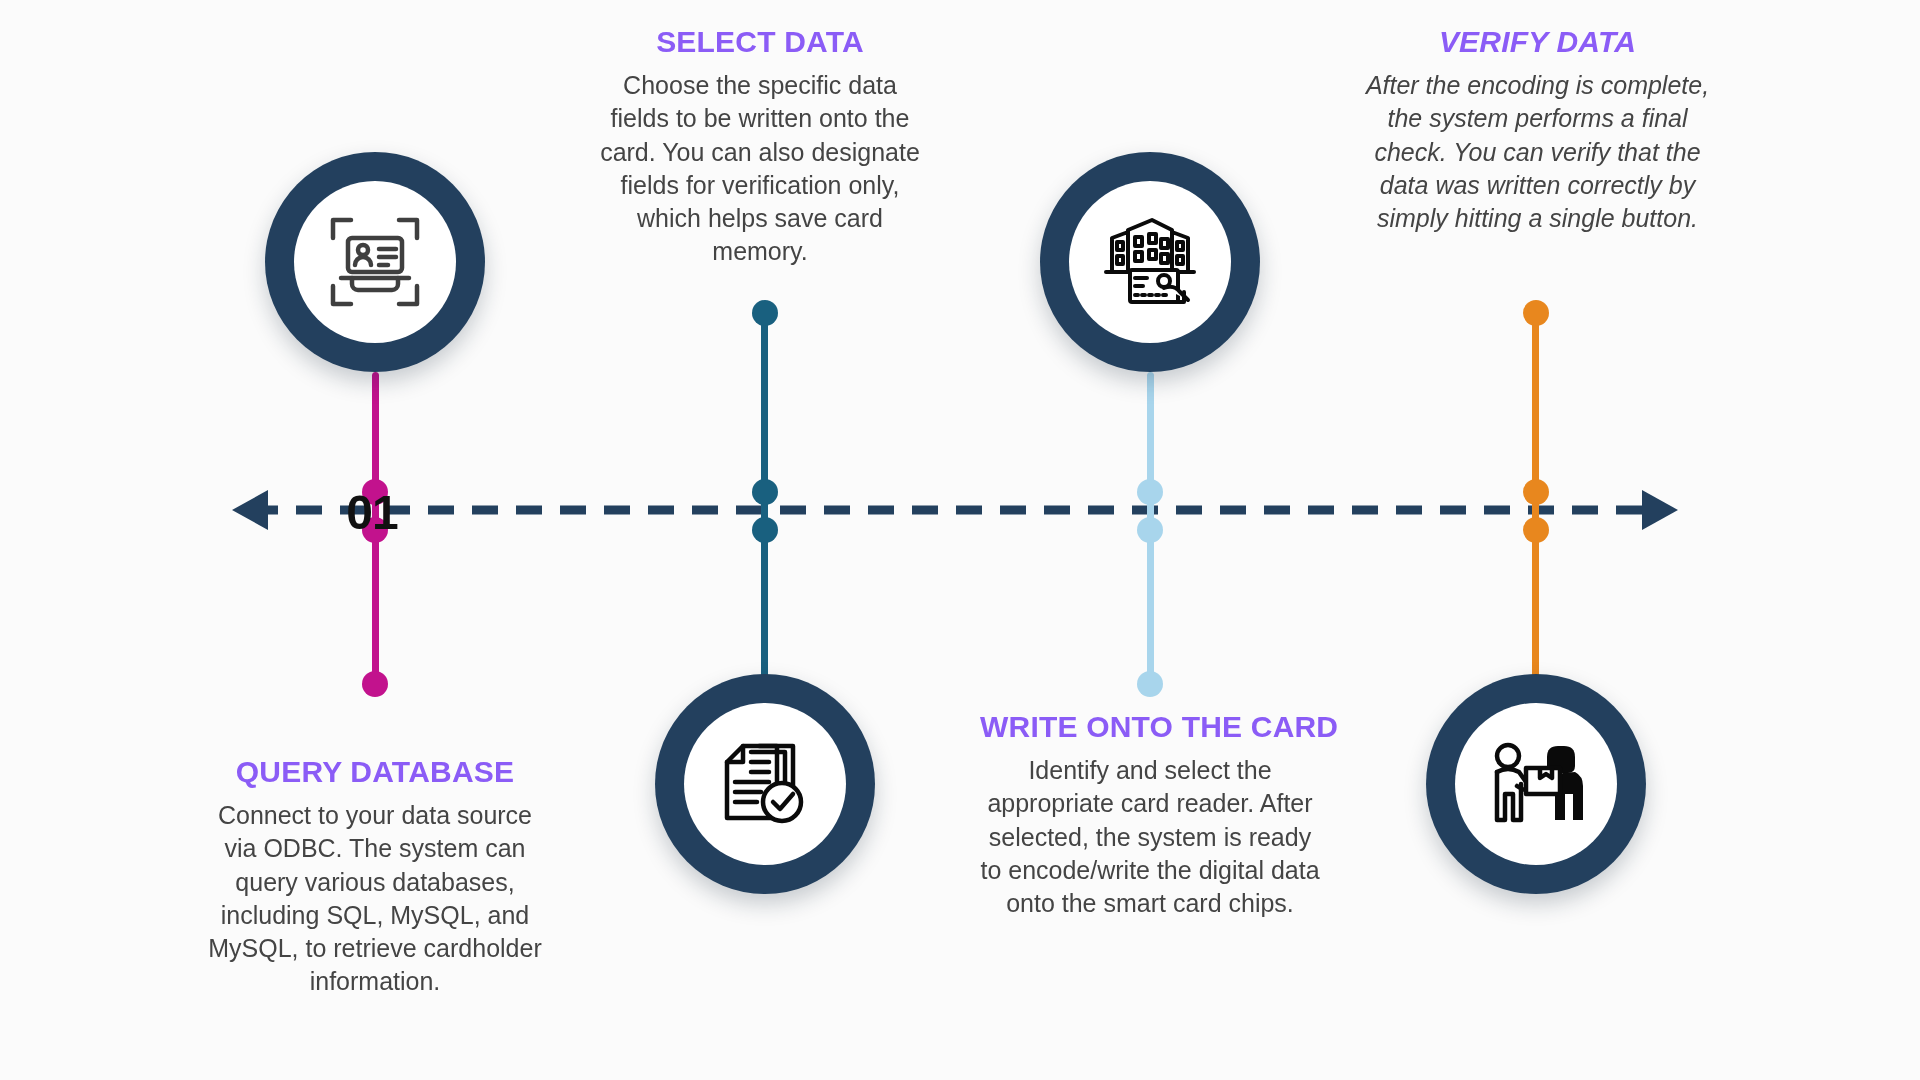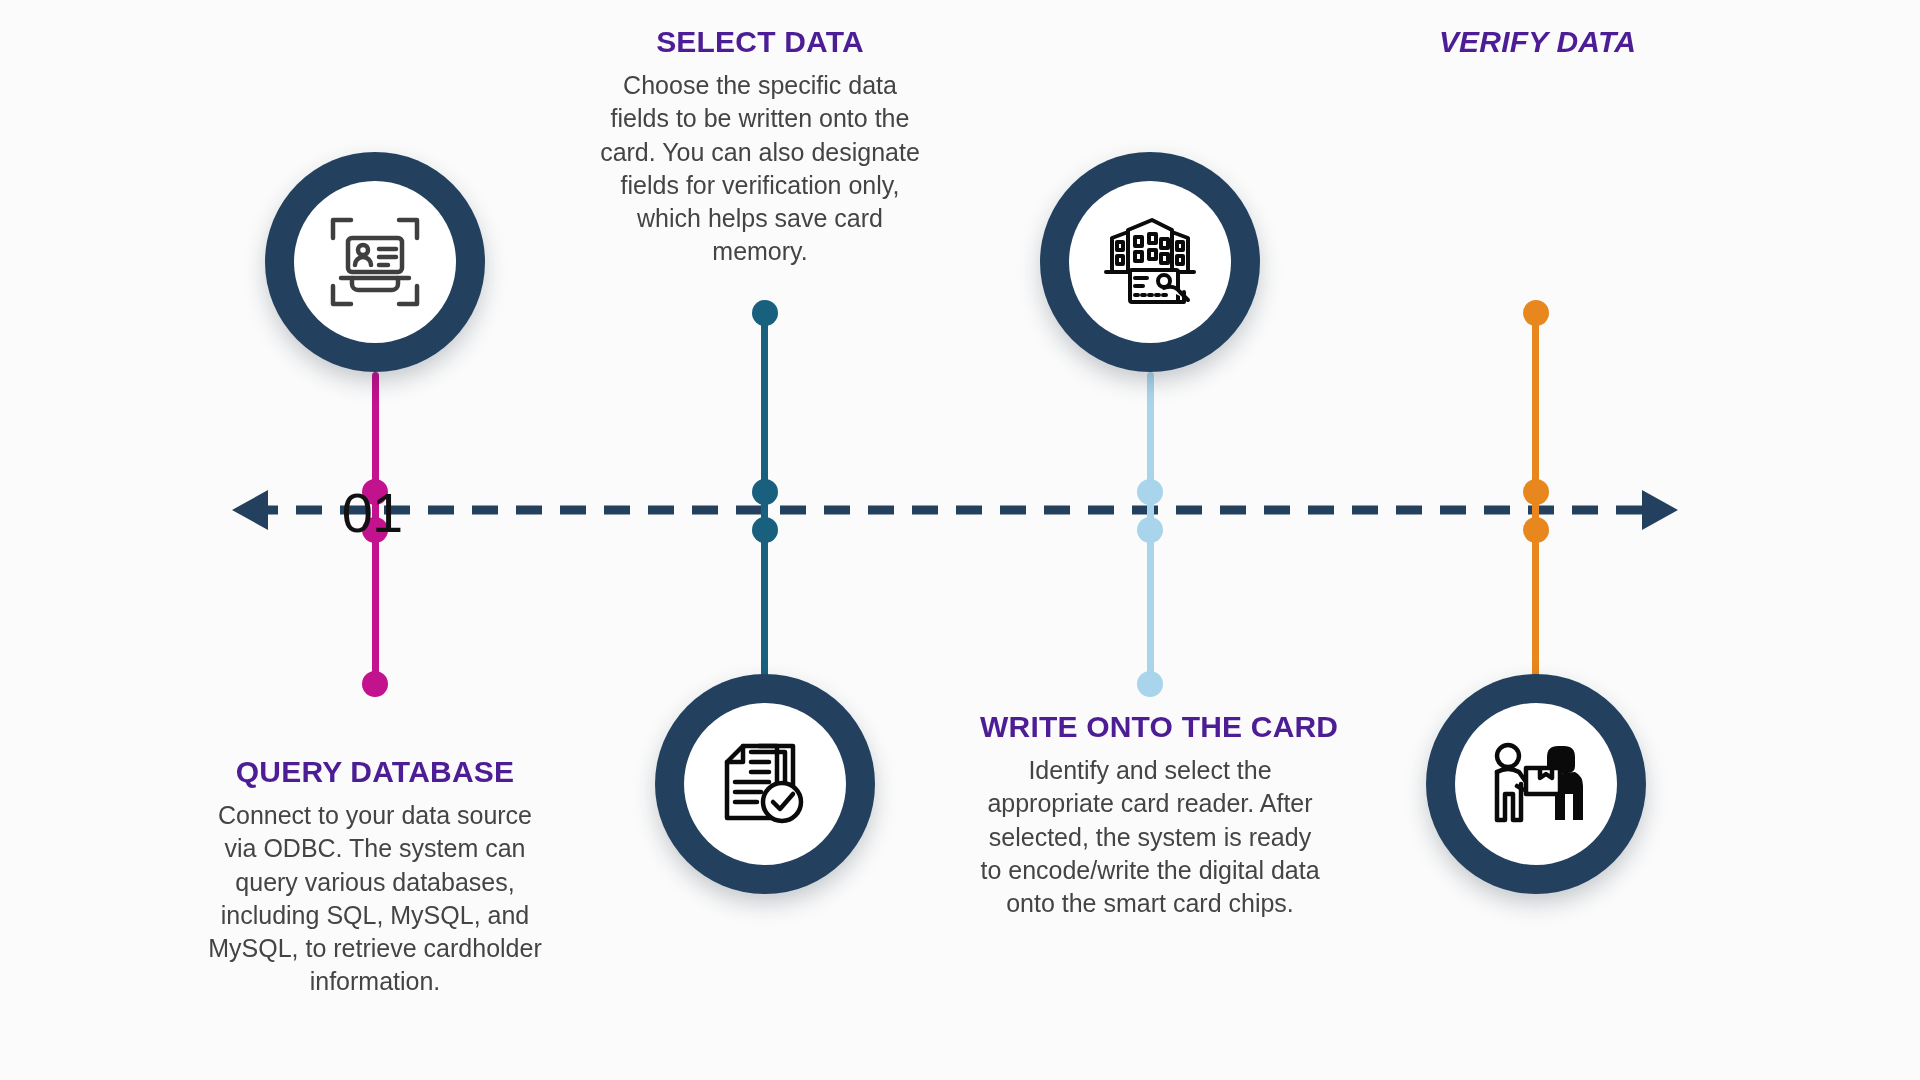--- a/index.html
+++ b/index.html
@@ -63,38 +63,38 @@
   .icon-inner svg { display: block; }
 
   
   .block {
     position: absolute;
     text-align: center;
   }
   .block-title {
     font-size: 30px;
     font-weight: bold;
-    color: #4c1d95;
+    color: #8b5cf6;
     letter-spacing: 0.2px;
     margin: 0 0 10px 0;
     white-space: nowrap;
   }
   .block-body {
     font-size: 25px;
     line-height: 1.33;
     color: #444444;
     margin: 0;
     text-align: center;
   }
 
   
   .step-number {
     position: absolute;
-    font-size: 56px;
-    font-weight: 400;
+    font-size: 48px;
+    font-weight: 700;
     color: #111111;
     letter-spacing: -1px;
     transform: translate(-50%, -50%);
     font-family: "Liberation Sans", sans-serif;
   }
 </style>
 </head>
 <body>
 
 <div id="stage">
@@ -226,15 +226,16 @@
         </g>
         <g fill="none" stroke="#0A0A0A" stroke-width="4.5" stroke-linejoin="round">
           <path d="M 56 36 L 56 46 L 62 42 L 68 46 L 68 36"></path>
         </g>
       </svg>
     </div>
   </div>
 
   <div class="block" style="left:1350px; top:25px; width:375px;font-style:italic;">
     <p class="block-title">VERIFY DATA</p>
+    <p class="block-body">After the encoding is complete, the system performs a final check. You can verify that the data was written correctly by simply hitting a single button.</p>
   </div>
 
 </div>
 
 </body></html>

